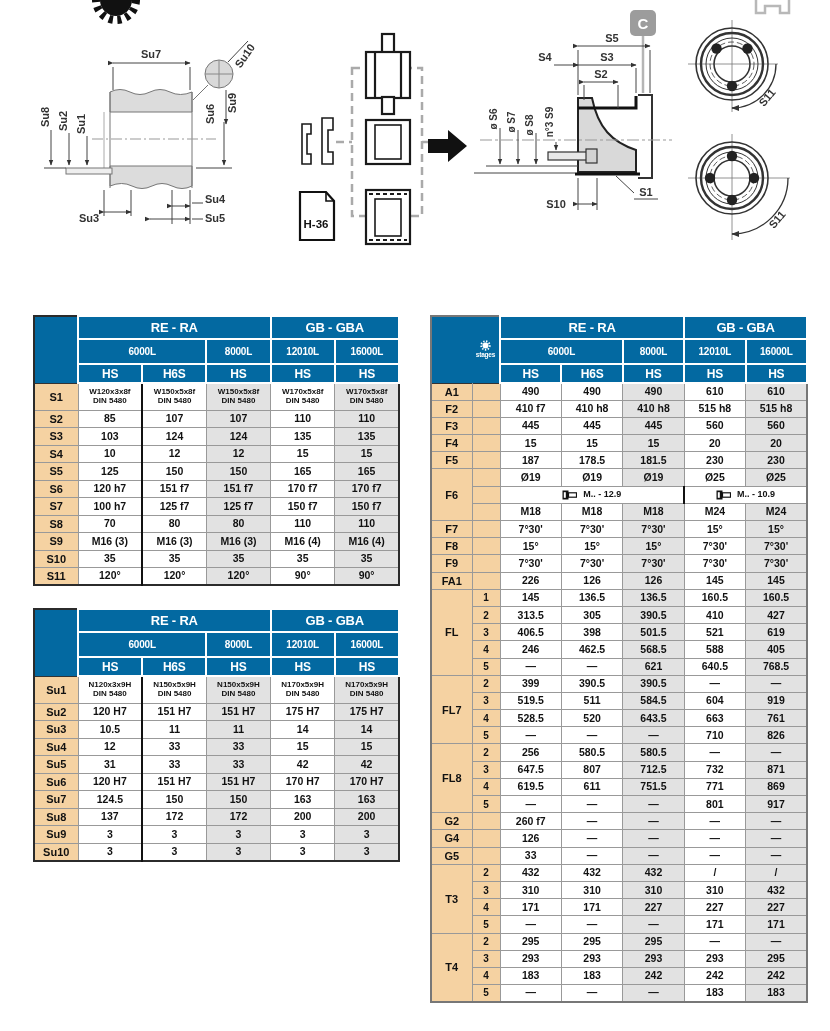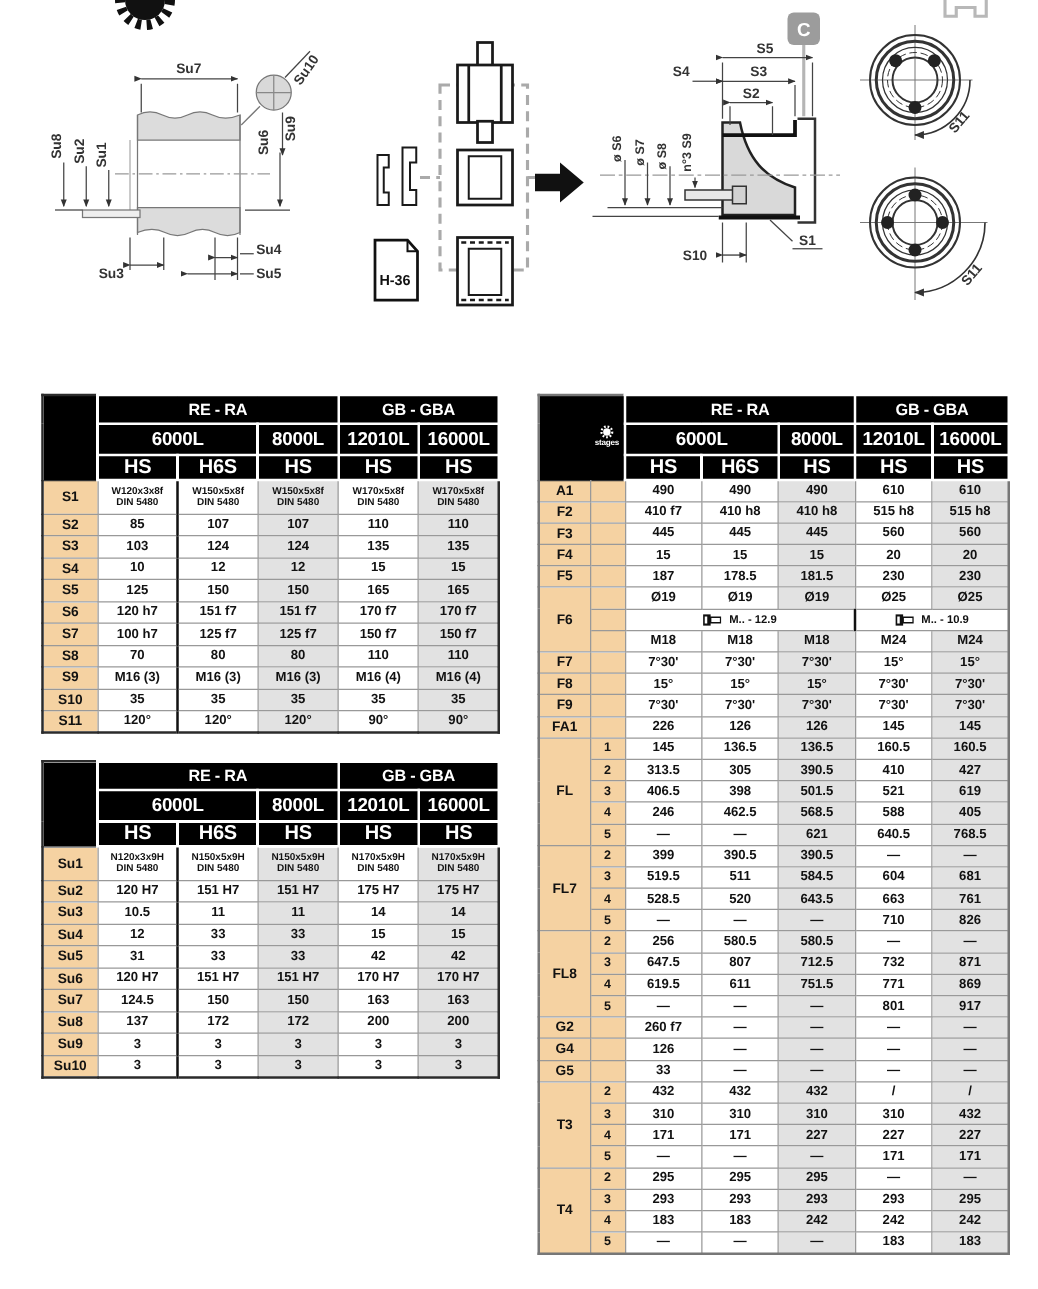--- a/index.html
+++ b/index.html
@@ -7,25 +7,25 @@
         font-family:"Liberation Sans",sans-serif;}
   svg text{font-family:"Liberation Sans",sans-serif;}
 
   
   .dtable{position:absolute;border-collapse:collapse;table-layout:fixed;border:2px solid #555;}
   #table-s,#table-su{left:33px;top:315px;width:367px;border-color:#2b2b2b;}
   #table-su{top:608px;}
   #table-f{left:430px;top:315px;width:378px;border-color:#777;}
 
   .dtable th,.dtable td{padding:0;text-align:center;vertical-align:middle;overflow:hidden;}
-  .dtable thead th{background:#000000;color:#fff;border:2px solid #fff;font-weight:bold;letter-spacing:-0.2px;margin-left:24px;}
+  .dtable thead th{background:#0369a1;color:#fff;border:2px solid #fff;font-weight:bold;letter-spacing:-0.2px;margin-left:24px;}
   .hcorner{border:none !important;background:#161616;}
   .hgroup{font-size:13px;height:21px;}
-  .hsize{font-size:15px;height:23px;}
-  .htype{font-size:16px;height:17px;}
+  .hsize{font-size:10px;height:23px;}
+  .htype{font-size:12px;height:17px;}
   .hstages{vertical-align:bottom;}
   .stlbl{font-size:6.5px;font-weight:bold;color:#fff;text-align:center;line-height:7px;padding-bottom:2px;}
 
   .dtable tbody td{border:1px solid #999;font-weight:bold;color:#111;}
   .dtable tbody tr{height:17.5px;}
   #table-f tbody tr{height:17.2px;}
   tr.gstart td{border-top:1.5px solid #333;}
   td.rowlab{background:#f5d2a2;font-size:11px;}
   td.stg{background:#f5d2a2;font-size:10px;width:27px;}
   td.val{font-size:10.5px;white-space:pre-line;line-height:1.05;}
@@ -629,21 +629,21 @@
           <td class="val shade">390.5</td>
           <td class="val">—</td>
           <td class="val shade">—</td>
         </tr>
         <tr>
           <td class="stg">3</td>
           <td class="val">519.5</td>
           <td class="val">511</td>
           <td class="val shade">584.5</td>
           <td class="val">604</td>
-          <td class="val shade">681</td>
+          <td class="val shade">919</td>
         </tr>
         <tr>
           <td class="stg">4</td>
           <td class="val">528.5</td>
           <td class="val">520</td>
           <td class="val shade">643.5</td>
           <td class="val">663</td>
           <td class="val shade">761</td>
         </tr>
         <tr>

